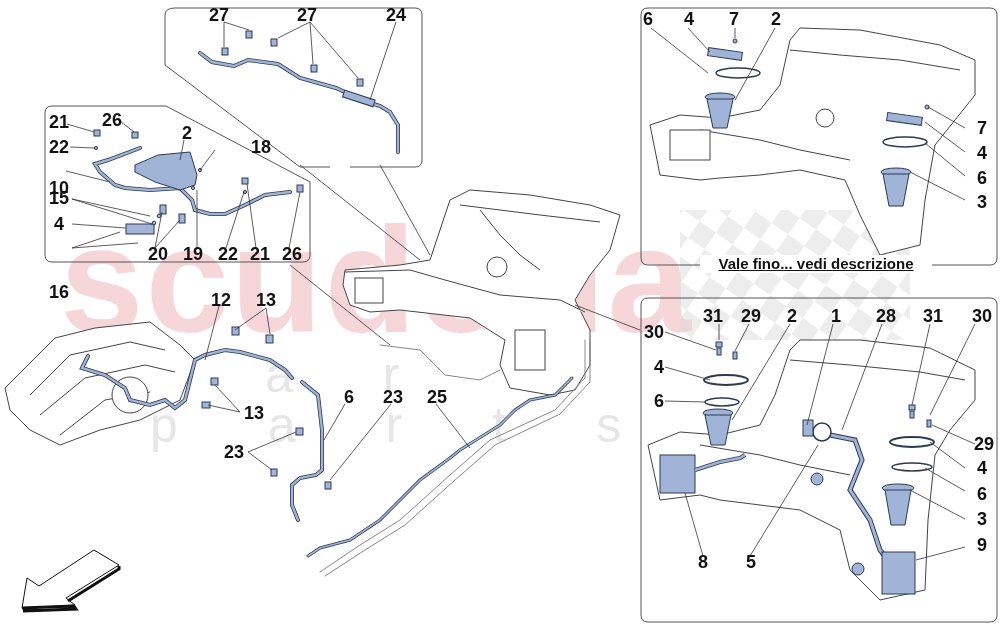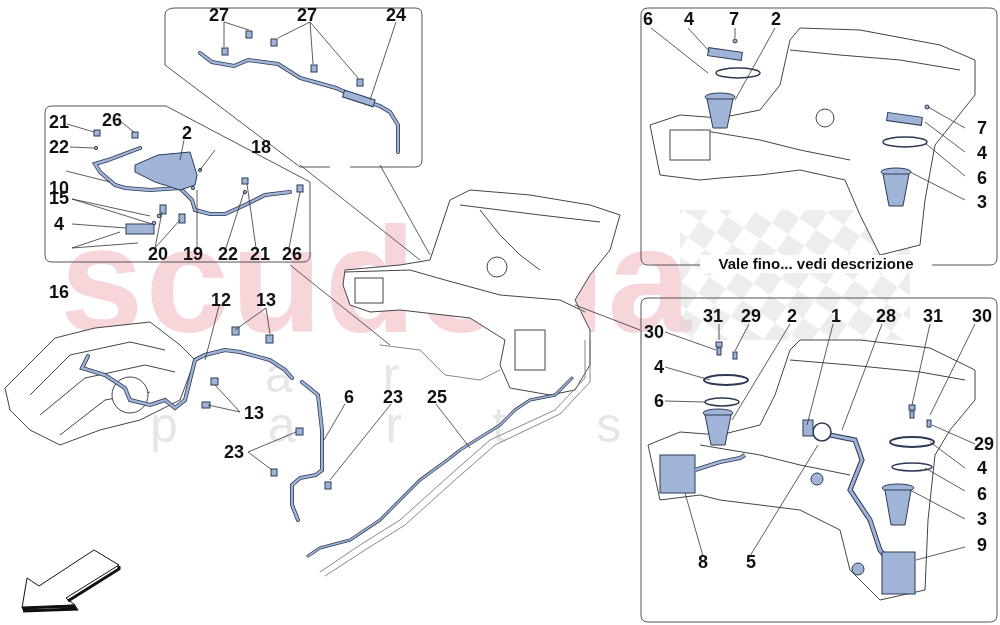--- a/index.html
+++ b/index.html
@@ -257,21 +257,21 @@
       <line x1="703" y1="556" x2="685" y2="493"></line>
     <line x1="750" y1="556" x2="818" y2="445"></line>
   </g>
 
   <g>
     <path d="M94,550 L119,565 L66,598 L75,605 L22,608 L27,578 L39,586 Z" fill="#ffffff" stroke="#111" stroke-width="1"></path>
     <path d="M119,566 L119,569 L68,601 M22,608 L74,606 L76,609 L23,611" fill="none" stroke="#111" stroke-width="3"></path>
   </g>
 </svg>
 
-<div class="note" style="left:700px; top:255px; width:220px;">
+<div class="note" style="left:700px; top:255px; width:220px;text-decoration:underline;">
   <div>Vale fino... vedi descrizione</div>
 </div>
 
 <div class="callout" style="left:219px; top:15px;">27</div>
 <div class="callout" style="left:307px; top:15px;">27</div>
 <div class="callout" style="left:396px; top:15px;text-align:center;">24</div>
 
 <div class="callout" style="left:59px; top:122px;">21</div>
 <div class="callout" style="left:112px; top:120px;">26</div>
 <div class="callout" style="left:187px; top:133px;">2</div>

